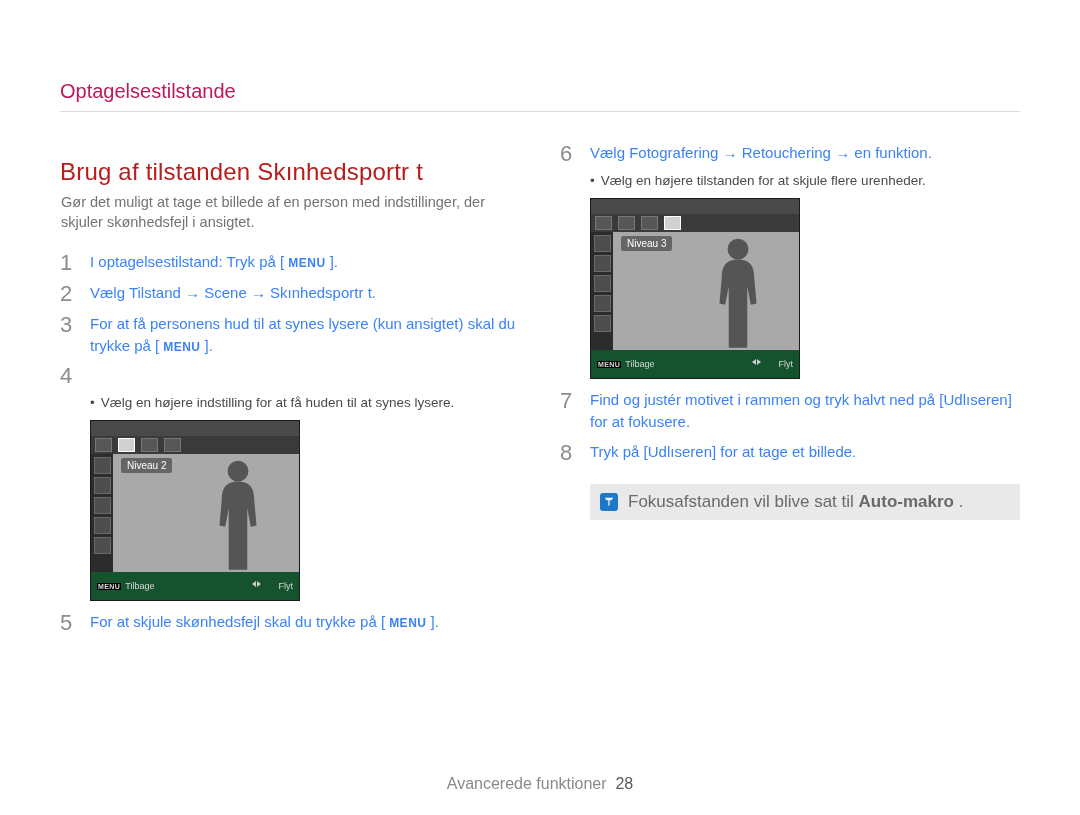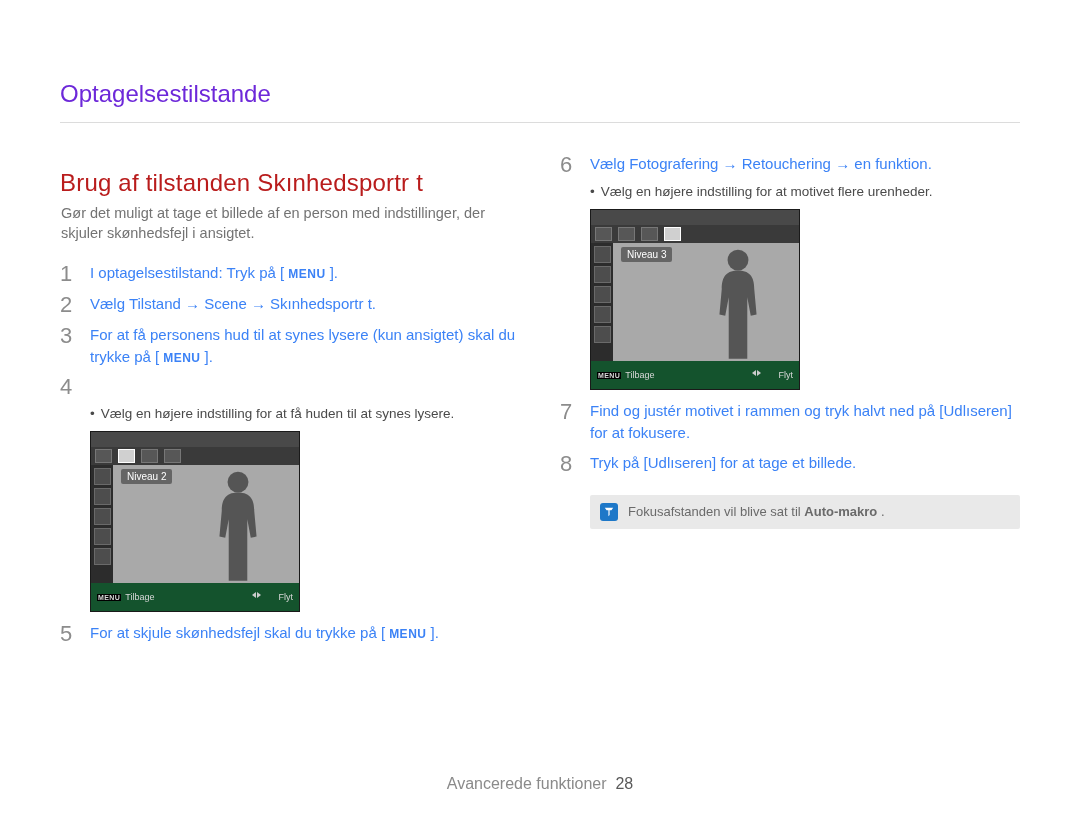--- a/index.html
+++ b/index.html
@@ -12,24 +12,24 @@
     background: #fff;
   }
   .page {
     box-sizing: border-box;
     width: 1080px;
     height: 815px;
     padding: 80px 60px 40px 60px;
     position: relative;
   }
   .breadcrumb {
-    font-size: 24px;
-    color: #6d28d9;
+    font-size: 20px;
+    color: #be185d;
     font-weight: 300;
-    margin-bottom: 8px;
+    margin-bottom: 2px;
     padding-bottom: 6px;
   }
   .divider {
     border: none;
     border-top: 1px solid #dcdcdc;
     margin: 0 0 30px 0;
   }
   .columns {
     display: flex;
     gap: 40px;
@@ -188,21 +188,21 @@
   }
   .arrows .tri.r { border-right: none; border-left: 4px solid #ccc; }
   .note-box {
     margin: 20px 0 0 30px;
     background: #e9e9e9;
     border-radius: 2px;
     padding: 8px 10px;
     display: flex;
     align-items: center;
     gap: 10px;
-    font-size: 13px;
+    font-size: 17px;
     color: #6a6a6a;
   }
   .note-icon {
     width: 18px; height: 18px;
     border-radius: 3px;
     background: #1e78c8;
     color: #fff;
     display: flex; align-items: center; justify-content: center;
     font-size: 12px;
     flex: 0 0 18px;
@@ -304,21 +304,21 @@
         </div>
       </div>
     </div>
 
     <div class="col">
       <div class="step" style="margin-top:0">
         <div class="step-num">6</div>
         <div class="step-body">Vælg Fotografering → Retouchering → en funktion.</div>
       </div>
       <div class="sub-bullet">
-        <span>Vælg en højere indstilling for at motivet flere urenheder.</span>
+        <span>Vælg en højere tilstanden for at skjule flere urenheder.</span>
       </div>
 
       <div class="camera-shot">
         <div class="topbar"></div>
         <div class="iconbar">
           <div class="slot"></div>
           <div class="slot"></div>
           <div class="slot"></div>
           <div class="slot active"></div>
         </div>

